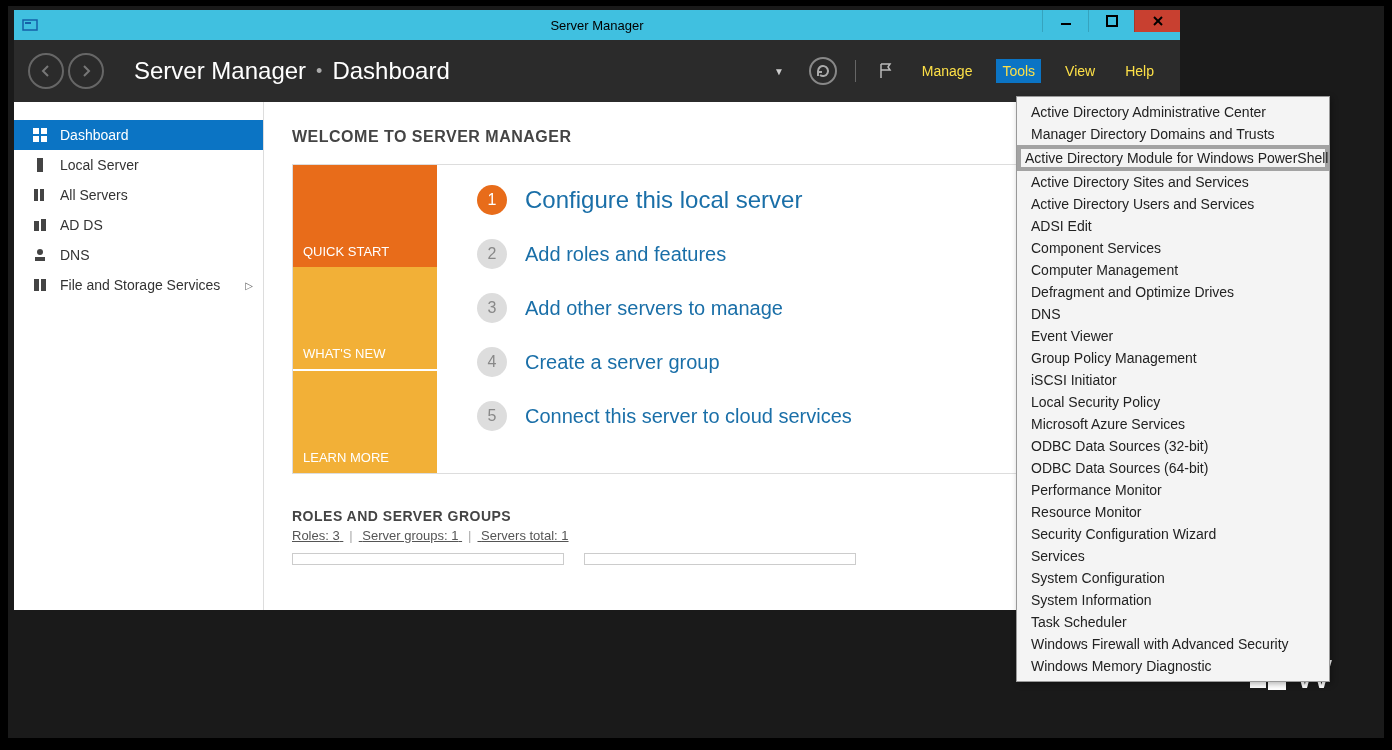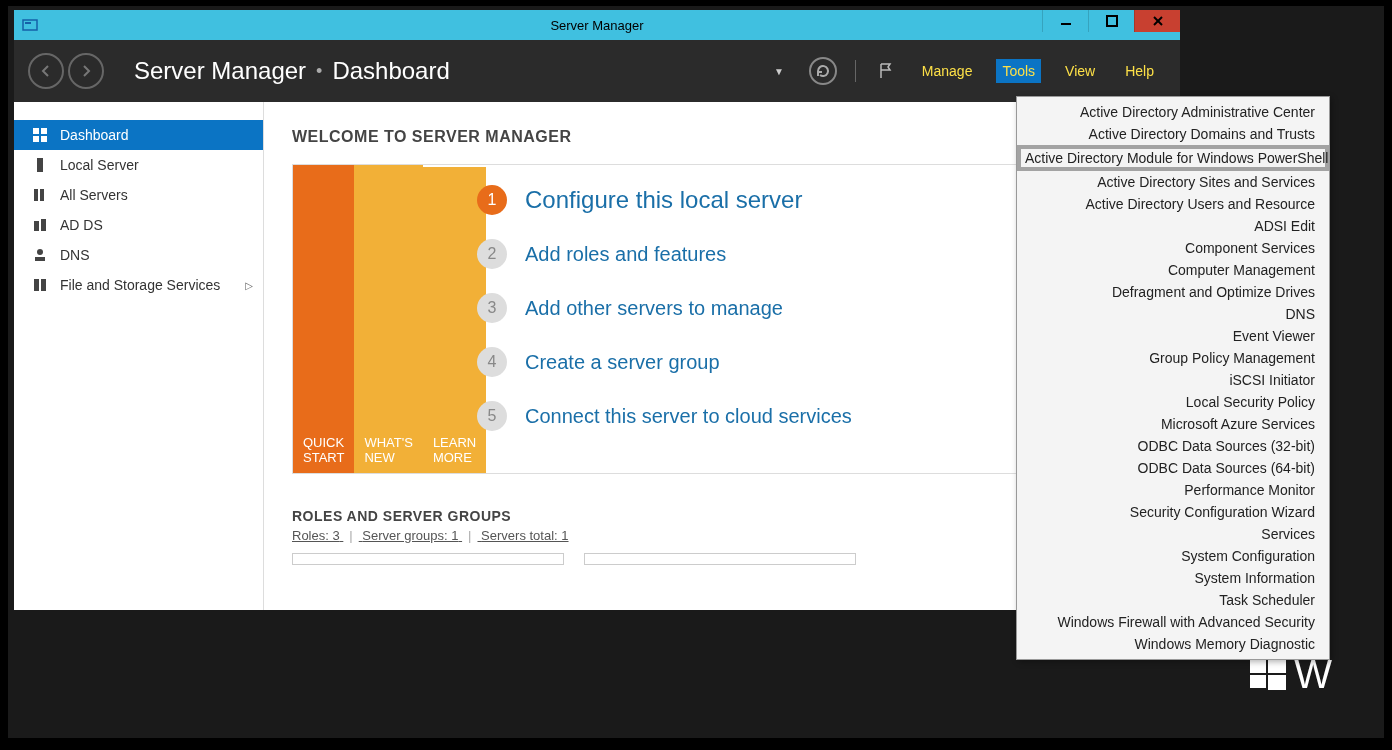--- a/index.html
+++ b/index.html
@@ -25,40 +25,40 @@
   .hr-menu-item.active { background:#0b74c4; }
   .body { display:flex; height: calc(100% - 92px); background:#fff; }
   .sidebar { width: 250px; background:#fff; border-right:1px solid #ddd; padding-top:18px; }
   .side-item { height:30px; display:flex; align-items:center; padding-left:18px; gap:12px; font-size:14px; color:#333; cursor:default; }
   .side-item.selected { background:#0b74c4; color:#fff; }
   .side-icon { width:16px; height:16px; display:inline-block; }
   .side-chevron { margin-left:auto; margin-right:10px; color:#666; font-size:10px; }
   .main { flex:1; padding: 26px 28px 10px 28px; overflow:hidden; }
   .welcome-title { font-size:16px; letter-spacing:0.5px; color:#444; font-weight:600; margin-bottom:18px; }
   .welcome-box { display:flex; border:1px solid #ddd; height:310px; }
-  .tile-col { width:144px; display:flex; flex-direction:row; }
+  .tile-col { width:144px; display:flex; flex-direction:column; }
   .tile { flex:1; display:flex; align-items:flex-end; padding:8px 10px; color:#fff; font-size:13px; }
   .tile.orange { background:#e86c1a; }
   .tile.amber { background:#f2b037; }
   .tile.amber2 { background:#f2b037; border-top:2px solid #fff; }
   .steps-col { flex:1; padding:20px 20px 10px 40px; }
   .step { display:flex; align-items:center; gap:18px; margin-bottom:24px; }
   .step-num { width:30px; height:30px; border-radius:50%; background:#ddd; color:#888; display:flex; align-items:center; justify-content:center; font-size:16px; }
   .step.first .step-num { background:#e86c1a; color:#fff; }
   .step-text { font-size:20px; color:#1a6fa8; font-weight:400; }
   .step.first .step-text { font-size:24px; }
   .roles-section { margin-top:34px; }
   .roles-title { font-size:14px; font-weight:600; color:#444; letter-spacing:0.5px; }
   .roles-sub { font-size:13px; color:#555; margin-top:4px;text-decoration:underline; }
   .roles-sub .sep { color:#aaa; margin:0 6px; }
   .group-row { display:flex; gap:20px; margin-top:10px; }
   .group-box { width:272px; height:12px; border:1px solid #ccc; }
   .taskbar { position:absolute; left:0; right:0; bottom:0; height:128px; background:#1a1a1a; display:flex; align-items:center; justify-content:flex-end; padding-right:50px; color:#fff; }
   .win-logo { font-size:40px; letter-spacing:2px; display:flex; align-items:center; gap:8px; }
-  .tools-menu { position:absolute; left:1008px; top:90px; width:314px; background:#f4f4f4; border:1px solid #999; padding:4px 0; z-index:50; box-shadow:2px 2px 6px rgba(0,0,0,0.3);text-align:right; }
+  .tools-menu { position:absolute; left:1008px; top:90px; width:314px; background:#f4f4f4; border:1px solid #999; padding:4px 0; z-index:50; box-shadow:2px 2px 6px rgba(0,0,0,0.3); }
   .tools-item { padding:3px 14px; font-size:14px; color:#222; cursor:default; white-space:nowrap; }
   .tools-item.highlighted { border:4px solid #a3a3a3; padding:1px 4px; }
 </style>
 </head>
 <body>
 
 <div class="outer-frame">
 
   <div class="window">
     <div class="titlebar">
@@ -237,37 +237,38 @@
           <rect x="18" y="2" width="18" height="15" fill="#fff"></rect>
           <rect x="0" y="19" width="16" height="13" fill="#fff"></rect>
           <rect x="18" y="19" width="18" height="15" fill="#fff"></rect>
         </svg>
       <span>W</span>
     </div>
   </div>
 
   <div class="tools-menu" id="tools-menu">
       <div class="tools-item">Active Directory Administrative Center</div>
-      <div class="tools-item">Active Directory Domains and Trusts</div>
+      <div class="tools-item">Manager Directory Domains and Trusts</div>
       <div class="tools-item highlighted">Active Directory Module for Windows PowerShell</div>
       <div class="tools-item">Active Directory Sites and Services</div>
-      <div class="tools-item">Active Directory Users and Resource</div>
+      <div class="tools-item">Active Directory Users and Services</div>
       <div class="tools-item">ADSI Edit</div>
       <div class="tools-item">Component Services</div>
       <div class="tools-item">Computer Management</div>
       <div class="tools-item">Defragment and Optimize Drives</div>
       <div class="tools-item">DNS</div>
       <div class="tools-item">Event Viewer</div>
       <div class="tools-item">Group Policy Management</div>
       <div class="tools-item">iSCSI Initiator</div>
       <div class="tools-item">Local Security Policy</div>
       <div class="tools-item">Microsoft Azure Services</div>
       <div class="tools-item">ODBC Data Sources (32-bit)</div>
       <div class="tools-item">ODBC Data Sources (64-bit)</div>
       <div class="tools-item">Performance Monitor</div>
+      <div class="tools-item">Resource Monitor</div>
       <div class="tools-item">Security Configuration Wizard</div>
       <div class="tools-item">Services</div>
       <div class="tools-item">System Configuration</div>
       <div class="tools-item">System Information</div>
       <div class="tools-item">Task Scheduler</div>
       <div class="tools-item">Windows Firewall with Advanced Security</div>
       <div class="tools-item">Windows Memory Diagnostic</div>
     </div>
 
 </div>

